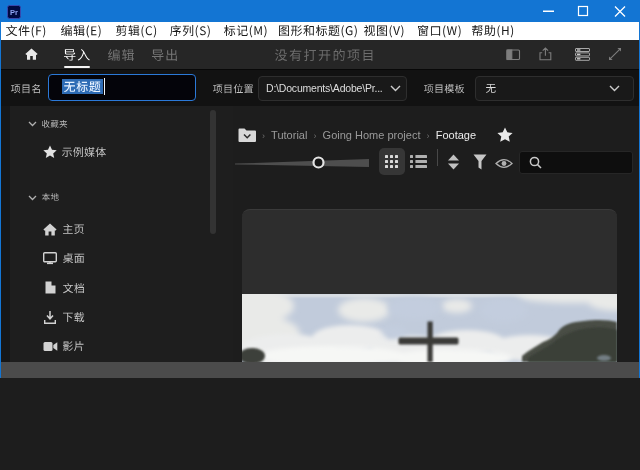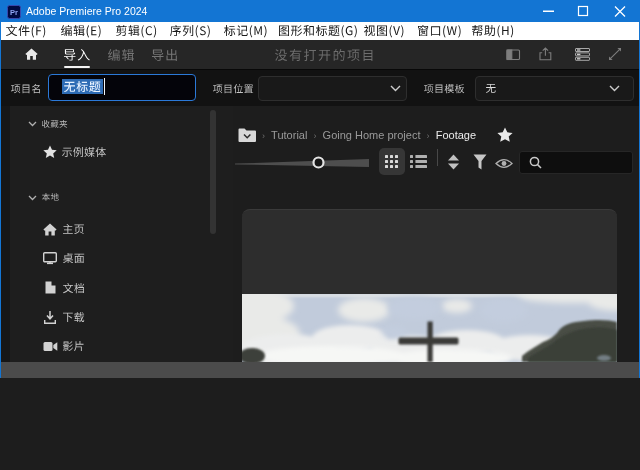--- a/index.html
+++ b/index.html
@@ -5,21 +5,20 @@
 #w{position:relative;width:640px;height:378px;overflow:hidden;font-family:"Liberation Sans",sans-serif;background:#1d1d1d}
 .abs{position:absolute}
 .t{position:absolute;display:block}
 </style></head><body>
 <div id="w">
 <div class="abs" style="left:0;top:0;width:640px;height:22px;background:#1375d3"></div>
 <svg class="t" style="left:7px;top:4.5px" width="14" height="14" viewBox="0 0 14 14">
 <rect x="0.5" y="0.5" width="13" height="13" rx="2" fill="#000a42" stroke="#3748ae" stroke-width="1"></rect>
 <text x="7" y="10" font-family="Liberation Sans" font-size="7.5" font-weight="bold" fill="#8fa6f5" text-anchor="middle">Pr</text>
 </svg>
-<div class="abs" style="left:26px;top:5px;width:200px;height:14px;font-size:10.5px;letter-spacing:-0.1px;color:#fff;letter-spacing:0px">Adobe Premiere Pro 2024</div>
 <svg class="t" style="left:538px;top:0px" width="102" height="22" viewBox="0 0 102 22">
 <rect x="5" y="10.5" width="11" height="1.5" fill="#fff"></rect>
 <rect x="40.5" y="6.5" width="9" height="9" fill="none" stroke="#fff" stroke-width="1.2"></rect>
 <path d="M77 6.5 L87 16.5 M87 6.5 L77 16.5" stroke="#fff" stroke-width="1.3"></path>
 </svg>
 <div class="abs" style="left:0;top:22px;width:640px;height:18px;background:#fff"></div>
 <svg class="t" style="left:6.0px;top:24.7px" width="40" height="14" viewBox="0 0 40 14">
       <path d="M4.6 0.3C5 0.9 5.4 1.7 5.5 2.2L6.5 1.8C6.4 1.4 5.9 0.6 5.6 0ZM0.2 2.2V3.1H2C2.7 4.9 3.7 6.5 4.9 7.8C3.6 8.9 2 9.7 0 10.2C0.2 10.5 0.5 10.9 0.6 11.1C2.6 10.5 4.2 9.6 5.6 8.4C6.9 9.6 8.6 10.5 10.5 11C10.7 10.8 11 10.4 11.2 10.2C9.3 9.7 7.6 8.9 6.3 7.8C7.5 6.5 8.4 5 9.1 3.1H11V2.2ZM5.6 7.1C4.5 6 3.6 4.6 3 3.1H8.1C7.5 4.7 6.7 6 5.6 7.1ZM15.9 6.1V6.9H19.3V11.1H20.2V6.9H23.5V6.1H20.2V3.4H23V2.5H20.2V0.2H19.3V2.5H17.7C17.9 2 18 1.4 18.1 0.9L17.3 0.7C17 2.3 16.5 3.8 15.8 4.8C16 4.9 16.4 5.1 16.5 5.3C16.9 4.8 17.2 4.1 17.4 3.4H19.3V6.1ZM15.3 0.1C14.6 1.9 13.6 3.7 12.5 4.9C12.6 5.1 12.9 5.6 13 5.8C13.4 5.4 13.7 4.9 14.1 4.4V11.1H14.9V3C15.4 2.2 15.8 1.3 16.1 0.4ZM27.4 12.5 28.1 12.2C27.1 10.5 26.6 8.5 26.6 6.4C26.6 4.4 27.1 2.4 28.1 0.7L27.4 0.3C26.3 2.1 25.7 4.1 25.7 6.4C25.7 8.8 26.3 10.7 27.4 12.5ZM30.3 10.2H31.4V6.2H34.8V5.3H31.4V2.3H35.4V1.4H30.3ZM37.4 12.5C38.5 10.7 39.2 8.8 39.2 6.4C39.2 4.1 38.5 2.1 37.4 0.3L36.8 0.7C37.8 2.4 38.3 4.4 38.3 6.4C38.3 8.5 37.8 10.5 36.8 12.2Z" fill="#1a1a1a"></path>
     </svg>
 <svg class="t" style="left:61.0px;top:24.7px" width="41" height="14" viewBox="0 0 41 14">
@@ -93,20 +92,21 @@
 <div class="abs" style="left:48px;top:74px;width:148px;height:27px;background:#04040a;border:1.5px solid #2b79d8;border-radius:4px;box-sizing:border-box"></div>
 <div class="abs" style="left:61.5px;top:79px;width:41.5px;height:14.5px;background:#2e6cb5"></div>
 <svg class="t" style="left:64.0px;top:80.9px" width="37" height="12" viewBox="0 0 37 12">
       <path d="M0.9 0.8V1.9H4.8C4.8 2.7 4.7 3.5 4.6 4.3H0.2V5.4H4.4C3.9 7.4 2.8 9.2 0 10.2C0.3 10.4 0.6 10.8 0.8 11.1C3.9 9.9 5.1 7.7 5.6 5.4H5.7V9.2C5.7 10.5 6 10.8 7.4 10.8C7.7 10.8 9.2 10.8 9.4 10.8C10.7 10.8 11 10.3 11.1 8.4C10.8 8.3 10.3 8.1 10.1 7.9C10 9.5 9.9 9.7 9.4 9.7C9 9.7 7.8 9.7 7.5 9.7C7 9.7 6.9 9.7 6.9 9.2V5.4H11V4.3H5.8C5.9 3.5 5.9 2.7 6 1.9H10.4V0.8ZM17.8 0.8V1.9H23V0.8ZM21.5 6.3C22 7.5 22.6 9.1 22.7 10L23.8 9.7C23.6 8.7 23 7.2 22.5 6ZM17.9 6C17.6 7.3 17.1 8.6 16.5 9.4C16.7 9.5 17.2 9.8 17.4 10C18 9.1 18.6 7.6 19 6.2ZM17.2 3.7V4.8H19.7V9.7C19.7 9.9 19.7 9.9 19.5 9.9C19.3 9.9 18.8 9.9 18.2 9.9C18.4 10.3 18.5 10.8 18.6 11.1C19.4 11.1 20 11.1 20.4 10.9C20.8 10.7 20.9 10.3 20.9 9.7V4.8H23.7V3.7ZM14.5 0V2.5H12.7V3.5H14.2C13.9 5 13.2 6.6 12.4 7.5C12.6 7.8 12.9 8.3 13 8.6C13.6 7.9 14.1 6.7 14.5 5.5V11.1H15.6V5.1C15.9 5.7 16.4 6.3 16.5 6.7L17.2 5.8C17 5.5 15.9 4.2 15.6 3.8V3.5H17.1V2.5H15.6V0ZM27 2.8H29.1V3.6H27ZM27 1.3H29.1V2H27ZM26 0.5V4.3H30.2V0.5ZM33 3.8C33 6.8 32.8 8.3 30.3 9C30.4 9.2 30.7 9.6 30.8 9.8C33.6 8.9 33.9 7.2 34 3.8ZM33.5 8C34.3 8.5 35.2 9.3 35.6 9.8L36.3 9.1C35.8 8.6 34.9 7.9 34.2 7.4ZM26.1 6.5C26.1 8.2 25.9 9.7 25.1 10.6C25.3 10.7 25.8 11 25.9 11.1C26.3 10.6 26.6 9.9 26.7 9.2C27.8 10.6 29.4 10.9 31.8 10.9H36C36.1 10.6 36.2 10.2 36.4 9.9C35.6 10 32.5 10 31.8 10C30.6 10 29.5 9.9 28.7 9.6V8H30.5V7.2H28.7V6H30.8V5.1H25.3V6H27.7V9C27.4 8.8 27.1 8.4 26.9 8C27 7.5 27 7.1 27 6.6ZM31.2 2.5V7.5H32.1V3.3H34.8V7.5H35.8V2.5H33.6L34 1.4H36.3V0.5H30.7V1.4H32.9C32.8 1.8 32.6 2.1 32.5 2.5Z" fill="#e6f1ff"></path>
     </svg>
 <div class="abs" style="left:103.5px;top:77.5px;width:1.5px;height:17.5px;background:#f2f6fa"></div>
 <svg class="t" style="left:213.0px;top:83.9px" width="41" height="10" viewBox="0 0 41 10">
       <path d="M5.9 3.5V5.6C5.9 6.6 5.6 7.9 2.9 8.7C3.1 8.8 3.3 9.1 3.4 9.2C6.2 8.4 6.6 6.9 6.6 5.6V3.5ZM6.6 7.6C7.4 8.1 8.4 8.8 8.8 9.3L9.3 8.7C8.8 8.3 7.8 7.6 7.1 7.1ZM0 6.6 0.2 7.4C1.1 7.1 2.3 6.7 3.5 6.3L3.4 5.6L2.2 6V2H3.3V1.3H0.2V2H1.4V6.2ZM3.9 2.2V6.9H4.6V2.9H7.9V6.9H8.6V2.2H6.3C6.4 1.9 6.6 1.6 6.7 1.2H9.3V0.5H3.5V1.2H5.8C5.7 1.5 5.6 1.9 5.5 2.2ZM12.3 3.8H17.6V5.4H12.3ZM12.3 3.1V1.4H17.6V3.1ZM12.3 6.1H17.6V7.8H12.3ZM11.6 0.7V9.2H12.3V8.5H17.6V9.2H18.4V0.7ZM24 1.9V2.6H29.5V1.9ZM24.7 3.4C25 4.8 25.3 6.6 25.3 7.7L26.1 7.5C26 6.4 25.7 4.6 25.3 3.2ZM26 0.2C26.2 0.7 26.4 1.4 26.5 1.8L27.2 1.6C27.1 1.1 26.9 0.5 26.7 0ZM23.6 8.1V8.9H29.9V8.1H27.8C28.2 6.8 28.6 4.8 28.8 3.3L28.1 3.2C27.9 4.7 27.5 6.8 27.1 8.1ZM23.2 0.1C22.6 1.6 21.7 3.1 20.7 4.1C20.8 4.3 21 4.7 21.1 4.8C21.5 4.5 21.8 4.1 22.1 3.6V9.2H22.9V2.5C23.3 1.8 23.6 1.1 23.9 0.3ZM37.1 1H38.8V1.9H37.1ZM34.8 1H36.4V1.9H34.8ZM32.5 1H34.1V1.9H32.5ZM32.5 4.2V8.4H31.2V9H40.1V8.4H38.7V4.2H35.6L35.7 3.6H39.8V3H35.8L35.9 2.4H39.6V0.5H31.8V2.4H35.2L35.1 3H31.3V3.6H35L34.9 4.2ZM33.2 8.4V7.8H38V8.4ZM33.2 5.7H38V6.3H33.2ZM33.2 5.3V4.7H38V5.3ZM33.2 6.8H38V7.3H33.2Z" fill="#c6c6c6"></path>
     </svg>
 <div class="abs" style="left:258px;top:76px;width:149px;height:25px;background:#191919;border:1px solid #2e2e2e;border-radius:4px;box-sizing:border-box"></div>
+<div class="abs" style="left:266px;top:81.5px;width:124px;height:14px;font-size:10.5px;letter-spacing:-0.2px;color:#dddddd">D:\Documents\Adobe\Pr...</div>
 <svg class="t" style="left:390px;top:85px" width="11" height="7" viewBox="0 0 11 7">
       <path d="M1 1 L5.5 5.5 L10 1" stroke="#cccccc" stroke-width="1.4" fill="none"></path>
     </svg>
 <svg class="t" style="left:424.0px;top:83.9px" width="41" height="10" viewBox="0 0 41 10">
       <path d="M5.9 3.4V5.5C5.9 6.6 5.6 7.8 2.9 8.6C3.1 8.7 3.3 9 3.4 9.2C6.2 8.3 6.6 6.8 6.6 5.5V3.4ZM6.6 7.5C7.4 8 8.4 8.7 8.8 9.2L9.3 8.7C8.8 8.2 7.8 7.5 7.1 7ZM0 6.6 0.2 7.3C1.1 7 2.3 6.6 3.5 6.2L3.4 5.6L2.2 5.9V1.9H3.3V1.2H0.2V1.9H1.4V6.2ZM3.9 2.2V6.9H4.6V2.8H7.9V6.9H8.6V2.2H6.3C6.4 1.9 6.6 1.5 6.7 1.1H9.3V0.4H3.5V1.1H5.8C5.7 1.5 5.6 1.8 5.5 2.2ZM12.3 3.7H17.6V5.3H12.3ZM12.3 3V1.4H17.6V3ZM12.3 6.1H17.6V7.7H12.3ZM11.6 0.6V9.1H12.3V8.5H17.6V9.1H18.4V0.6ZM25 4.2H28.5V5H25ZM25 3H28.5V3.7H25ZM27.6 0V0.8H26.1V0H25.4V0.8H23.9V1.5H25.4V2.2H26.1V1.5H27.6V2.2H28.4V1.5H29.8V0.8H28.4V0ZM24.3 2.4V5.5H26.4C26.3 5.8 26.3 6.1 26.2 6.3H23.7V7H26C25.6 7.8 24.9 8.3 23.4 8.6C23.6 8.8 23.8 9 23.8 9.2C25.6 8.8 26.4 8.1 26.8 7C27.3 8.1 28.2 8.8 29.5 9.2C29.6 9 29.8 8.7 30 8.6C28.8 8.3 28 7.8 27.5 7H29.7V6.3H27C27 6.1 27.1 5.8 27.1 5.5H29.2V2.4ZM22.1 0V1.9H20.8V2.6H22.1V2.6C21.8 4 21.2 5.6 20.6 6.4C20.8 6.6 20.9 6.9 21 7.2C21.4 6.6 21.8 5.7 22.1 4.7V9.2H22.8V4C23.1 4.6 23.4 5.2 23.5 5.5L24 5C23.8 4.7 23 3.4 22.8 3V2.6H23.8V1.9H22.8V0ZM32.6 0V1.9H31.2V2.6H32.5C32.2 4 31.6 5.6 30.9 6.4C31.1 6.6 31.2 7 31.3 7.2C31.8 6.5 32.2 5.3 32.6 4.2V9.2H33.3V3.8C33.6 4.4 33.9 5 34 5.3L34.5 4.7C34.3 4.4 33.5 3.3 33.3 2.9V2.6H34.5V1.9H33.3V0ZM39.4 0.2C38.4 0.6 36.5 0.9 34.9 0.9V3.4C34.9 5 34.8 7.2 33.7 8.8C33.8 8.9 34.2 9.1 34.3 9.2C35.4 7.7 35.6 5.3 35.6 3.6H35.9C36.2 4.9 36.7 6 37.2 7C36.6 7.7 35.9 8.2 35 8.6C35.2 8.7 35.4 9 35.5 9.2C36.3 8.8 37.1 8.3 37.7 7.6C38.2 8.3 38.9 8.8 39.8 9.2C39.9 9 40.1 8.7 40.3 8.6C39.4 8.2 38.7 7.7 38.2 7C38.9 6 39.4 4.7 39.7 3.1L39.2 2.9L39.1 3H35.6V1.5C37.1 1.5 38.8 1.2 39.9 0.8ZM38.9 3.6C38.6 4.7 38.2 5.6 37.7 6.4C37.2 5.6 36.9 4.6 36.6 3.6Z" fill="#c6c6c6"></path>
     </svg>
 <div class="abs" style="left:475px;top:76px;width:159px;height:25px;background:#191919;border:1px solid #2e2e2e;border-radius:4px;box-sizing:border-box"></div>
 <svg class="t" style="left:486.0px;top:83.5px" width="11" height="10" viewBox="0 0 11 10">
       <path d="M0.8 0V0.8H4.3C4.2 1.5 4.2 2.3 4.1 3.1H0.1V3.9H3.9C3.5 5.7 2.5 7.4 0 8.3C0.2 8.5 0.4 8.8 0.5 9C3.2 7.9 4.3 5.9 4.7 3.9H5V7.5C5 8.4 5.2 8.7 6.3 8.7C6.6 8.7 8.1 8.7 8.3 8.7C9.3 8.7 9.6 8.3 9.7 6.6C9.4 6.5 9.1 6.4 8.9 6.3C8.9 7.7 8.8 7.9 8.3 7.9C7.9 7.9 6.7 7.9 6.4 7.9C5.9 7.9 5.8 7.9 5.8 7.5V3.9H9.6V3.1H4.9C5 2.3 5 1.5 5.1 0.8H9V0Z" fill="#dddddd"></path>
     </svg>

